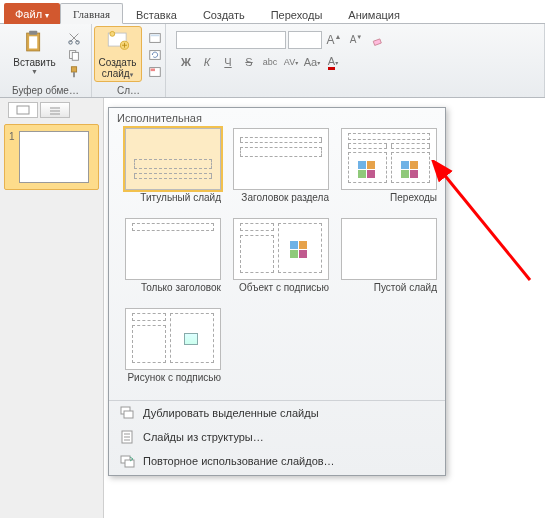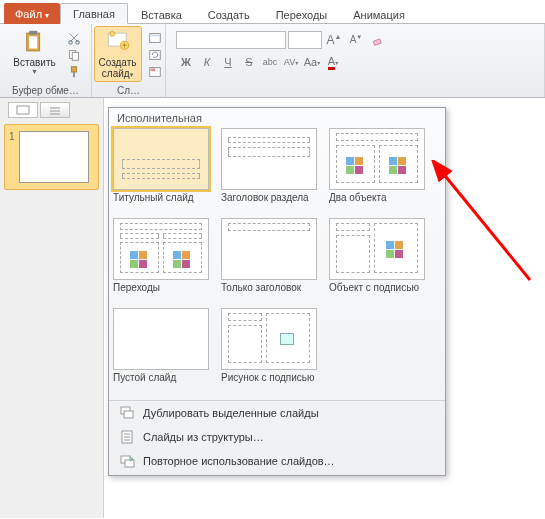--- a/index.html
+++ b/index.html
@@ -34,20 +34,21 @@
     border-radius: 2px 2px 0 0;
     padding: 4px 10px;
     margin-left: 4px;
   }
   .file-chevron { margin-left:3px; font-size:8px; }
   .tab.active {
     background: #f5f6f7;
     border: 1px solid #b6babf;
     border-bottom: 1px solid #f5f6f7;
     border-radius: 2px 2px 0 0;
+    font-family: Liberation Serif, serif;
   }
   .ribbon {
     display: flex;
     background: linear-gradient(#f7f8f9,#e9ecef);
     border-bottom: 1px solid #b6babf;
     height: 74px;
   }
   .group {
     border-right: 1px solid #cfd3d7;
     padding: 2px 6px 0;
@@ -96,21 +97,21 @@
     position:absolute;
     left:108px; top:107px;
     width:338px;
     background:linear-gradient(#fafbfc,#eef0f2);
     border:1px solid #9aa0a6;
     box-shadow:2px 2px 6px rgba(0,0,0,.25);
     padding-bottom:2px;
   }
   .gallery-title{font-size:11px;color:#555;padding:4px 8px 0;}
   .gallery-grid{display:flex;flex-wrap:wrap;padding:4px 4px 0;}
-  .gitem{width:108px;display:flex;flex-direction:column;align-items:flex-start;margin-bottom:4px;}
+  .gitem{width:108px;display:flex;flex-direction:column;align-items:flex-end;margin-bottom:4px;}
   .gthumb{width:96px;height:62px;background:#fff;border:1px solid #bbb;position:relative;padding:4px;}
   .gitem.selected .gthumb{outline:2px solid #f2c14e; background:#fdebc4;}
   .gitem .glabel{font-size:10px;color:#444;text-align:center;line-height:1.1;min-height:24px;padding-top:2px;}
   .dashbox{position:absolute;border:1px dashed #aaa;}
   .gallery-menu{border-top:1px solid #cfd2d6;margin-top:2px;}
   .menurow{display:flex;align-items:center;gap:8px;padding:4px 10px;font-size:11px;color:#333;}
   .menurow .micn{width:16px;height:16px;}
   
   .redarrow{position:absolute; pointer-events:none;}
   
@@ -298,40 +299,20 @@
 
 
     <div class="gitem">
       <div class="gthumb">
         <div class="dashbox" style="left:6px;top:8px;width:82px;height:6px"></div>
         <div class="dashbox" style="left:6px;top:18px;width:82px;height:10px"></div>
       </div>
       <div class="glabel">Заголовок раздела</div>
     </div>
 
-    <div class="gitem">
-      <div class="gthumb">
-        <div class="dashbox" style="left:6px;top:4px;width:82px;height:8px"></div>
-        <div class="dashbox" style="left:6px;top:16px;width:39px;height:38px"></div>
-        <div class="dashbox" style="left:49px;top:16px;width:39px;height:38px"></div>
-        <div class="ph-icons" style="left:16px;top:28px;width:20px">
-            <span class="a"></span>
-            <span class="b"></span>
-            <span class="c"></span>
-            <span class="d"></span>
-          </div>
-        <div class="ph-icons" style="left:59px;top:28px;width:20px">
-            <span class="a"></span>
-            <span class="b"></span>
-            <span class="c"></span>
-            <span class="d"></span>
-          </div>
-      </div>
-      <div class="glabel">Два объекта</div>
-    </div>
 
     <div class="gitem">
       <div class="gthumb">
         <div class="dashbox" style="left:6px;top:4px;width:82px;height:7px"></div>
         <div class="dashbox" style="left:6px;top:14px;width:39px;height:6px"></div>
         <div class="dashbox" style="left:49px;top:14px;width:39px;height:6px"></div>
         <div class="dashbox" style="left:6px;top:23px;width:39px;height:31px"></div>
         <div class="dashbox" style="left:49px;top:23px;width:39px;height:31px"></div>
         <div class="ph-icons" style="left:16px;top:32px;width:20px">
             <span class="a"></span>

